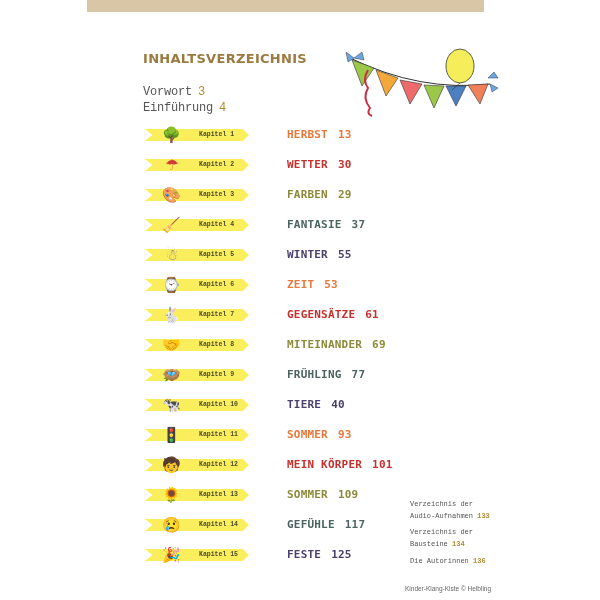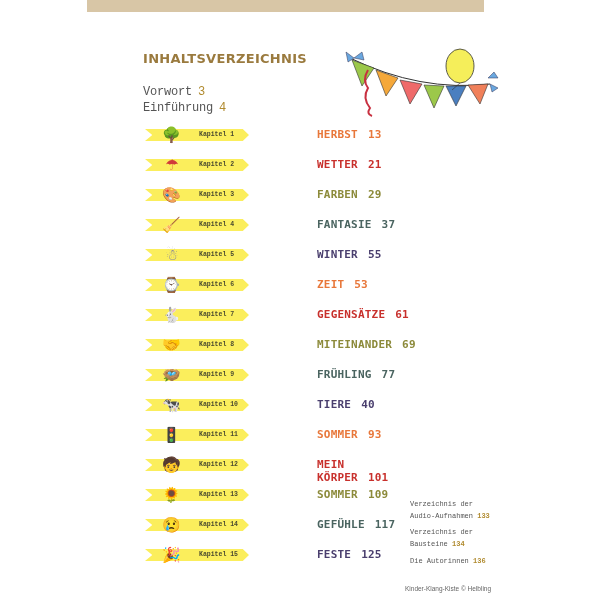--- a/index.html
+++ b/index.html
@@ -33,21 +33,21 @@
   }
   .pic {
     position: absolute; left: 16px; top: 0px; width: 26px; height: 22px;
     display: flex; align-items: center; justify-content: center; font-size: 15px;
   }
   .kap {
     position: absolute; left: 56px; top: 7px; font-family: "Liberation Mono", monospace;
     font-weight: bold; font-size: 6.5px; color: #4a4a30;
   }
   .ch-title {
-    position: absolute; left: 134px; top: 4px;
+    position: absolute; left: 104px; top: 4px;
     font-family: "DejaVu Sans Mono", monospace; font-weight: bold; font-size: 11px;
     letter-spacing: 0.2px;
     padding-left: 40px;
   }
   .ch-page {
     font-family: "DejaVu Sans Mono", monospace; font-weight: bold; font-size: 11px;
     margin-left: 10px;
   }
   .appendix {
     position: absolute; left: 394px; font-family: "Liberation Mono", monospace;
@@ -92,21 +92,21 @@
   <div class="row" style="top:0px">
     <div class="ribbon"></div>
     <div class="pic">🌳</div>
     <div class="kap">Kapitel 1</div>
     <div class="ch-title" style="color:#e8773a"><span>HERBST</span><span class="ch-page">13</span></div>
   </div>
   <div class="row" style="top:30px">
     <div class="ribbon"></div>
     <div class="pic" style="color:#d03a3a">☂</div>
     <div class="kap">Kapitel 2</div>
-    <div class="ch-title" style="color:#c8302c"><span>WETTER</span><span class="ch-page">21</span></div>
+    <div class="ch-title" style="color:#c8302c"><span>WETTER</span><span class="ch-page">30</span></div>
   </div>
   <div class="row" style="top:60px">
     <div class="ribbon"></div>
     <div class="pic">🎨</div>
     <div class="kap">Kapitel 3</div>
     <div class="ch-title" style="color:#8c8a3a"><span>FARBEN</span><span class="ch-page">29</span></div>
   </div>
   <div class="row" style="top:90px">
     <div class="ribbon"></div>
     <div class="pic">🧹</div>

